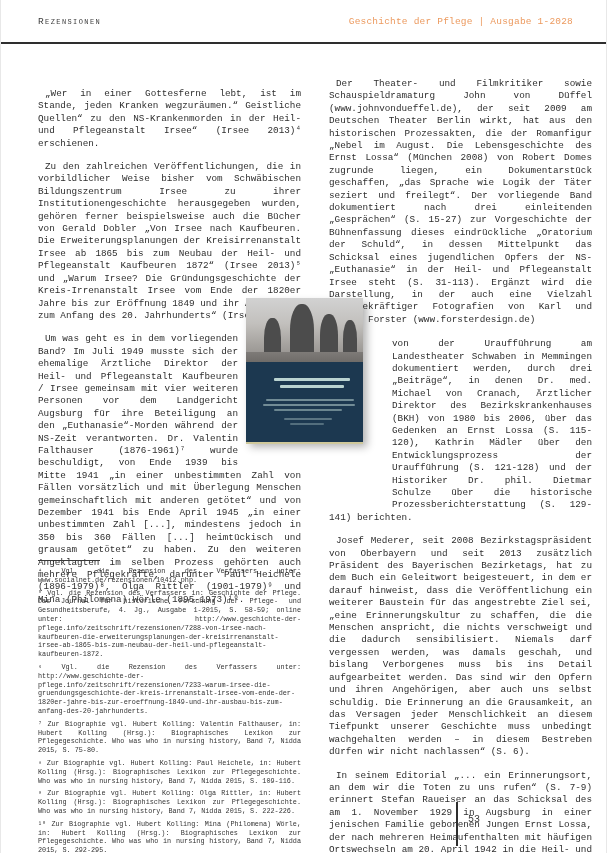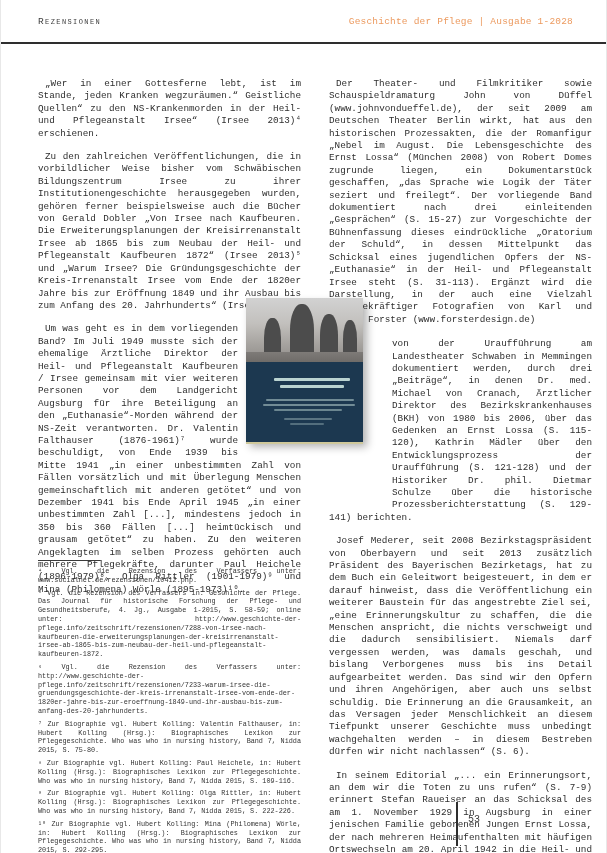--- a/index.html
+++ b/index.html
@@ -19,21 +19,21 @@
     font-size:9.5px; color:#ec9a5f; letter-spacing:0.2px;
   }
   .head-rule { position:absolute; left:0; top:42px; width:607px; height:2px; background:#2e2e2e; }
 
   
   .col {
     position:absolute; top:78px; width:263px;
     font-size:9.3px; line-height:12.4px; text-align:justify;
     color:#2e2e2e;
   }
-  .col-left  { left:37px; }
+  .col-left  { left:37px;margin-top:10px; }
   .col-right { left:328px; }
   .para       { margin:0 0 11px 0; text-indent:7px; }
   .para-cont  { margin:12px 0 11px 0; text-indent:0; }
   .spacer-right { float:right; width:57px; height:132px; margin-left:6px; }
   .spacer-left  { float:left;  width:56px; height:168px; margin-right:7px; }
 
   
   .footnotes {
     position:absolute; left:37px; top:560px; width:263px;
     font-size:6.8px; line-height:8.8px; text-align:justify; color:#343434;

